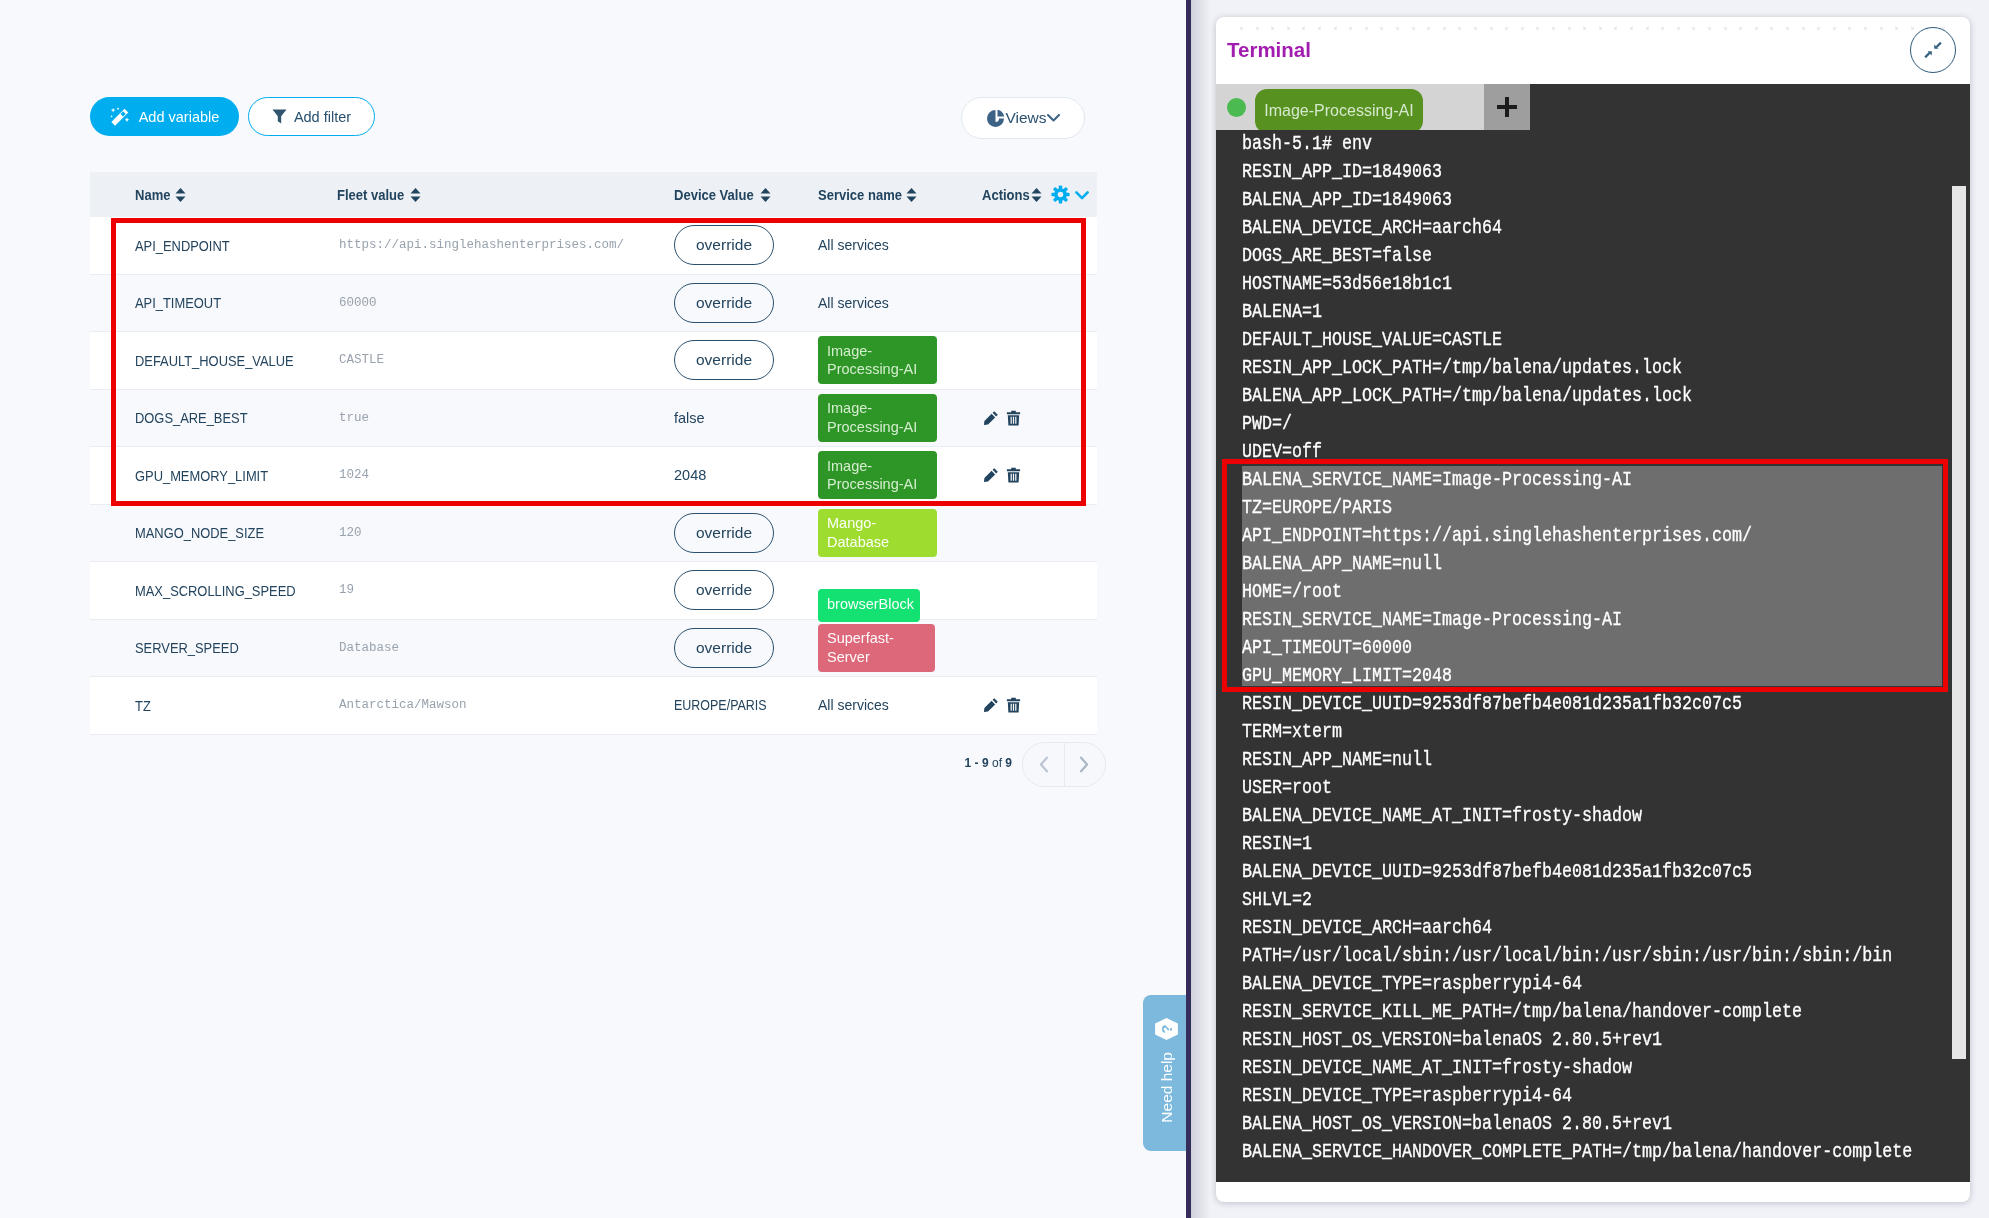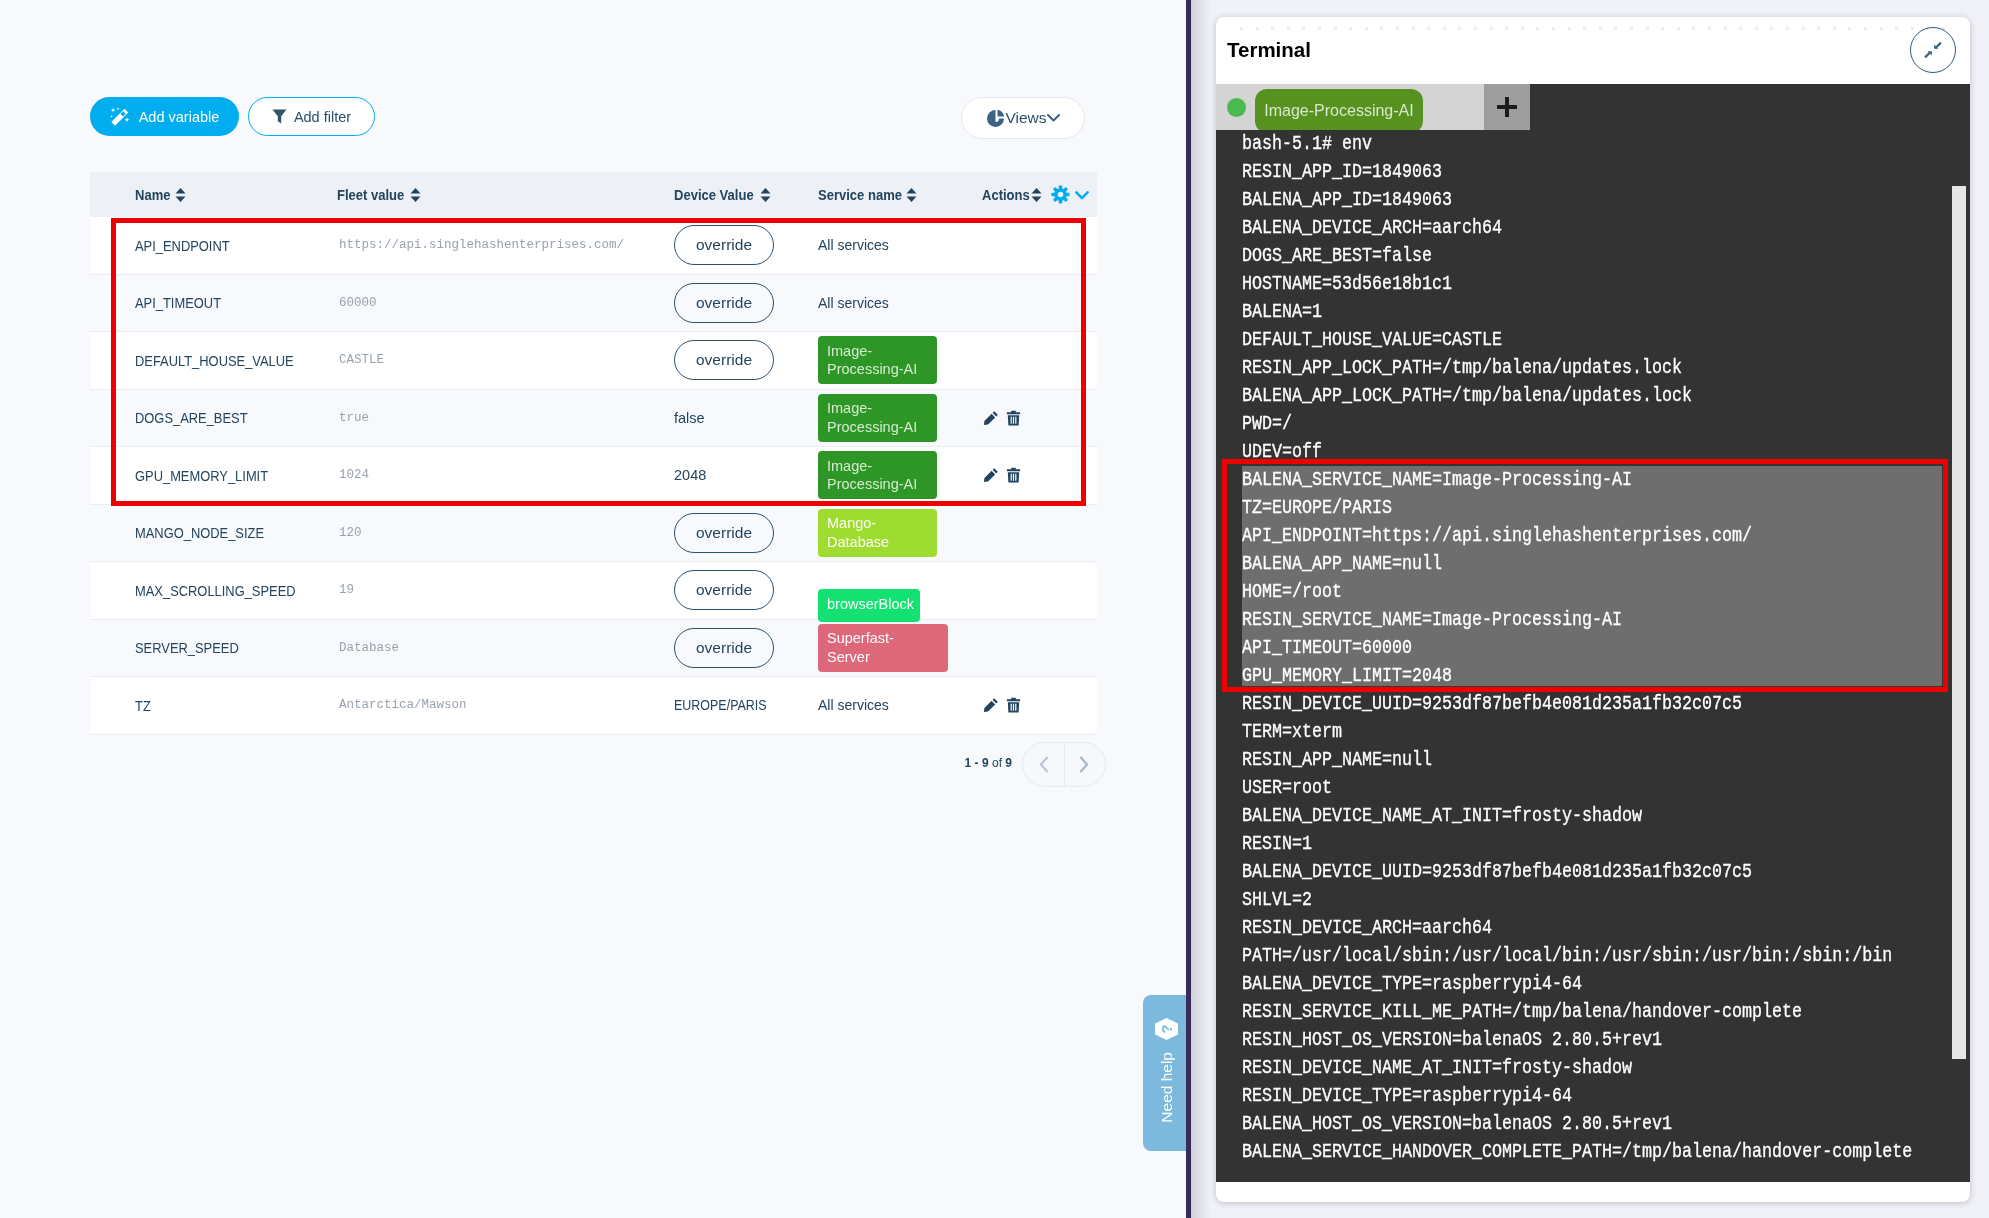--- a/index.html
+++ b/index.html
@@ -36,21 +36,21 @@
   .c3 { width:144px; flex:none; }
   .c4 { width:165px; flex:none; font-size:14px; }
   .c5 { flex:1; display:flex; gap:7px; padding-left:0; align-items:center;}
   .pill { width:100px; height:40px; border-radius:20px; border:1px solid #2a506f;
     display:flex; align-items:center; justify-content:center; font-size:15.5px; color:#23445e; background:transparent;}
   .badge { border-radius:4px; color:rgba(255,255,255,.97); line-height:18.5px;
     padding:5px 9px; display:inline-block; font-size:14.5px; }
   .b-ipa { background:#2e9527; color:#d5eecf; width:119px; height:48px; padding-top:5.5px;}
   .b-mango { background:#9edc30; width:119px; height:48px; padding-top:5.5px;}
   .b-browser { background:#13e171; width:102px; height:33px; padding-top:6px;margin-top:31px;}
-  .b-super { background:#dc6879; width:130px; height:48px; padding-top:5.5px;}
+  .b-super { background:#dc6879; width:117px; height:48px; padding-top:5.5px;}
 
   
   .pag-text { left:912px; width:100px; text-align:right; top:756px; font-size:12px; font-weight:700; color:#23445e; }
   .pag-btns { left:1022px; top:742px; width:84px; height:45px; border:1px solid #e7eaf2;
     background:#f6f8fc; border-radius:22.5px; display:flex; }
   .pag-btns .half { flex:1; display:flex; align-items:center; justify-content:center; }
   .pag-btns .half:first-child { border-right:1px solid #e7eaf2; }
 
   
   .needhelp { left:1143px; top:995px; width:47px; height:156px; background:#7cb9dc;
@@ -61,21 +61,21 @@
   .red1 { left:111px; top:218px; width:975px; height:288px; border:5px solid #ec0000; }
   .red2 { left:1222px; top:459px; width:726px; height:233px; border:5px solid #ec0000; z-index:40;}
 
   
   .purple { left:1186px; top:0; width:4.5px; height:1218px; background:#362c5c; z-index:5;}
   .drawer { left:1190.5px; top:0; width:798.5px; height:1218px; background:#f1f2f8; z-index:4; }
   .dshadow { left:1190.5px; top:0; width:26px; height:1218px; z-index:6;
     background:linear-gradient(to right, rgba(90,90,110,.22), rgba(90,90,110,0) 75%); }
   .card { left:1216px; top:17px; width:754px; height:1185px; background:#fff; border-radius:8px;
     box-shadow:0 1px 6px rgba(40,40,60,.25); z-index:10; }
-  .card-title { left:1227px; top:38px; font-size:20.5px; font-weight:700; color:#000000; z-index:12;}
+  .card-title { left:1227px; top:38px; font-size:20.5px; font-weight:700; color:#a21caf; z-index:12;}
   .dots { left:1240px; top:27px; width:710px; height:2.5px; z-index:12;
     background-image:repeating-linear-gradient(to right, #ededf1 0 3px, transparent 3px 15.6px); }
   .collapse-circle { left:1910px; top:27px; width:46px; height:46px; border-radius:50%;
     border:1.5px solid #2e5a7a; z-index:12; display:flex; align-items:center; justify-content:center;}
 
   .tabbar { left:1216px; top:84px; width:754px; height:46px; background:#333333; z-index:11; }
   .tab-light { position:absolute; left:0; top:0; width:268px; height:46px; background:#d4d4d4; }
   .tab-dot { position:absolute; left:11px; top:13.5px; width:19px; height:19px; border-radius:50%; background:#4bbb51; }
   .tab-label { position:absolute; left:39px; top:5px; width:168px; height:44px; background:#579120;
     border-radius:12px; color:#d7e9cd; font-size:16px; display:flex; align-items:center; justify-content:center; }

